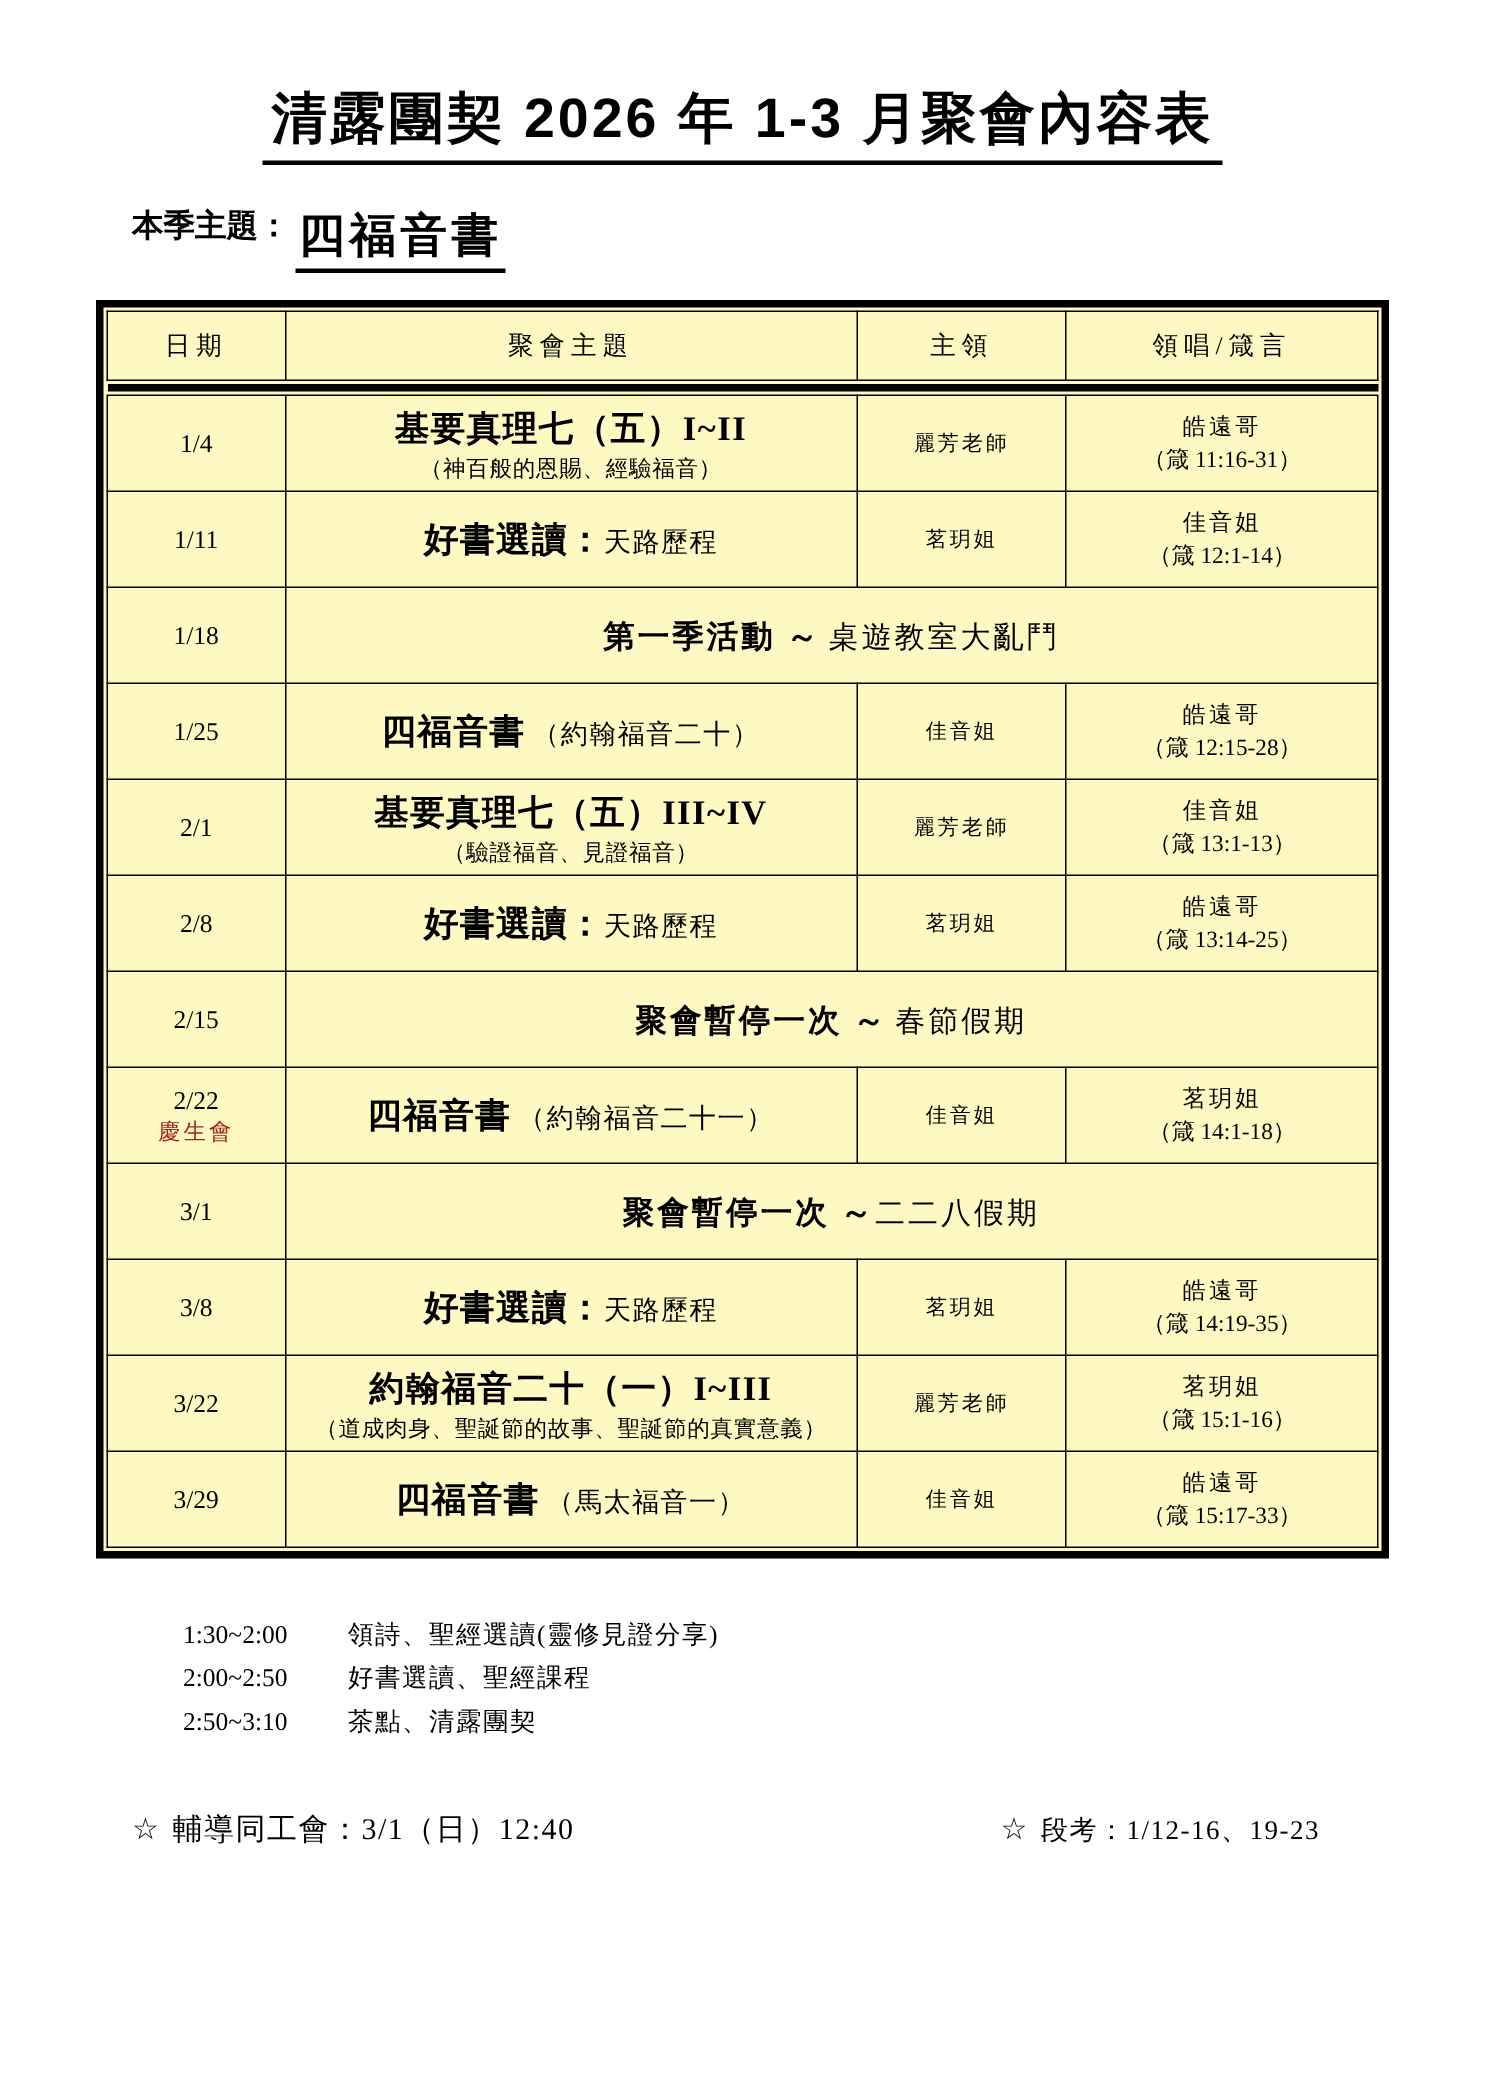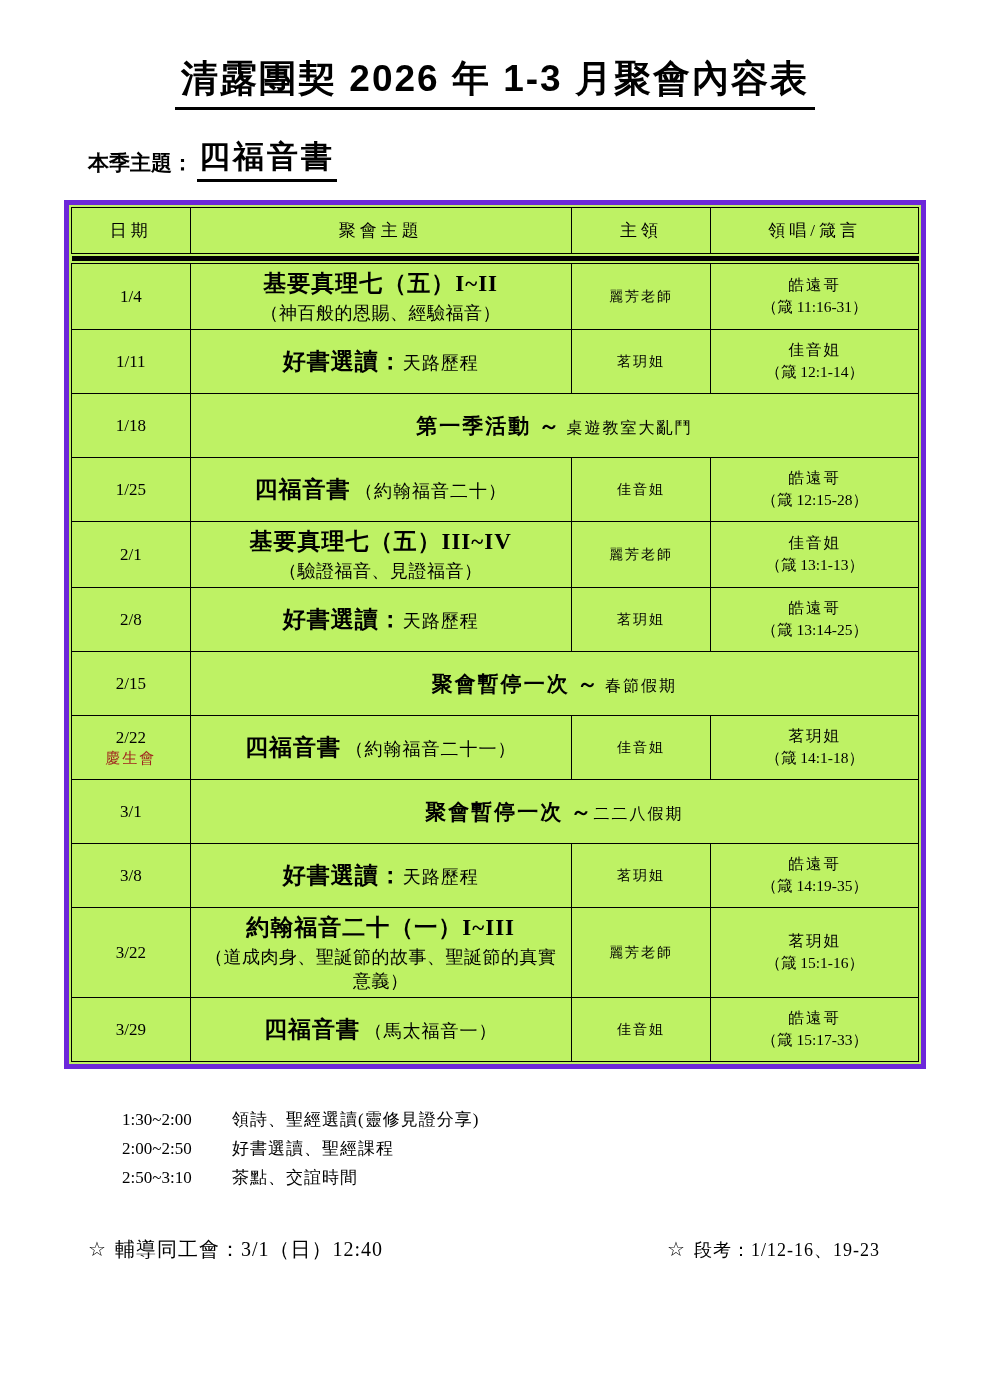--- a/index.html
+++ b/index.html
@@ -18,33 +18,33 @@
     font-family: "Liberation Sans", "DejaVu Sans", sans-serif;
     font-weight: bold; font-size: 37px; letter-spacing: 2px;
     border-bottom: 3px solid #000; padding: 0 6px 3px 6px;
   }
   .info-line {
     display: flex; justify-content: space-between;
     margin: 36px 28px 0 28px;
     font-family: "Liberation Sans", "DejaVu Sans", sans-serif;
     font-size: 20px;
   }
-  .theme-line { margin: 26px 0 0 28px; display: flex; align-items: flex-end; }
+  .theme-line { margin: 26px 0 0 28px; display: flex; }
   .theme-label {
     font-family: "Liberation Sans", "DejaVu Sans", sans-serif;
     font-weight: bold; font-size: 21px; padding-bottom: 5px;
   }
   .theme-value {
     font-family: "Liberation Sans", "DejaVu Sans", sans-serif;
     font-weight: bold; font-size: 31px; letter-spacing: 3px;
     border-bottom: 3px solid #000; padding: 0 2px 1px 2px; margin-left: 4px;
   }
 
   
-  .tbl-wrap { margin: 18px 4px 0 4px; border: 5px solid #6d28d9; padding: 2px; background: #bef264; }
+  .tbl-wrap { margin: 18px 4px 0 4px; border: 5px solid #000000; padding: 2px; background: #fef9c3; }
   table.sched { width: 100%; border-collapse: collapse; table-layout: fixed; }
   table.sched th, table.sched td { border: 1.5px solid #000; text-align: center; vertical-align: middle; padding: 4px 6px; }
   col.c-date  { width: 14%; }
   col.c-topic { width: 45%; }
   col.c-lead  { width: 16.5%; }
   col.c-sing  { width: 24.5%; }
 
   tr.head-row { height: 46px; }
   tr.head-row th { font-weight: normal; font-size: 17px; letter-spacing: 4px; }
 
@@ -52,30 +52,30 @@
   tr.sep-row .sep-bar { height: 5px; background: #000; }
 
   tr.body-row { height: 64px; }
   td.date-cell { font-size: 17px; }
   td.date-cell.bold { font-weight: bold; }
   .date-note { display: block; font-size: 15px; letter-spacing: 2px; margin-top: 1px; }
 
   td.topic-cell { font-size: 18px; }
   .topic-main { font-weight: bold; font-size: 23px; letter-spacing: 1px; }
   .topic-rest { font-size: 18px; letter-spacing: 1px; }
-  .topic-sub  { display: block; font-size: 18px; margin-top: 2px; letter-spacing: 0.5px; }
+  .topic-sub  { display: block; font-size: 15px; margin-top: 2px; letter-spacing: 0.5px; }
 
   td.leader-cell { font-size: 14px; letter-spacing: 2px; }
   td.singer-cell { font-size: 15.5px; }
   .singer-name { display: block; letter-spacing: 2px; }
   .verse-ref   { display: block; margin-top: 1px; }
 
   td.merged-cell { font-size: 20px; }
   .merged-bold { font-weight: bold; font-size: 21px; letter-spacing: 2px; }
-  .merged-rest { font-size: 16px; letter-spacing: 2px; }
+  .merged-rest { font-size: 20px; letter-spacing: 2px; }
 
   
   .notes { margin: 36px 28px 0 28px; }
   .note-title { font-size: 20px; letter-spacing: 2px; }
   .star { font-size: 20px; margin-right: 8px; }
   .schedule-list { margin: 8px 0 0 34px; }
   .schedule-item { display: flex; font-size: 17px; line-height: 29px; }
   .schedule-time { width: 110px; }
   .schedule-act  { letter-spacing: 1px; }
   .bottom-line { display: flex; justify-content: space-between; margin: 44px 28px 0 28px; align-items: baseline; }
@@ -268,21 +268,21 @@
       <div class="schedule-item">
         <span class="schedule-time">1:30~2:00</span>
         <span class="schedule-act">領詩、聖經選讀(靈修見證分享)</span>
       </div>
       <div class="schedule-item">
         <span class="schedule-time">2:00~2:50</span>
         <span class="schedule-act">好書選讀、聖經課程</span>
       </div>
       <div class="schedule-item">
         <span class="schedule-time">2:50~3:10</span>
-        <span class="schedule-act">茶點、交誼時間</span>
+        <span class="schedule-act">茶點、清露團契</span>
       </div>
     </div>
   </div>
 
   <div class="bottom-line">
     <div class="staff-note">
       <span class="star">☆</span><span>輔導同工會：3/1（日）12:40</span>
     </div>
     <div class="exam-note">
       <span class="star">☆</span><span>段考：1/12-16、19-23</span>

